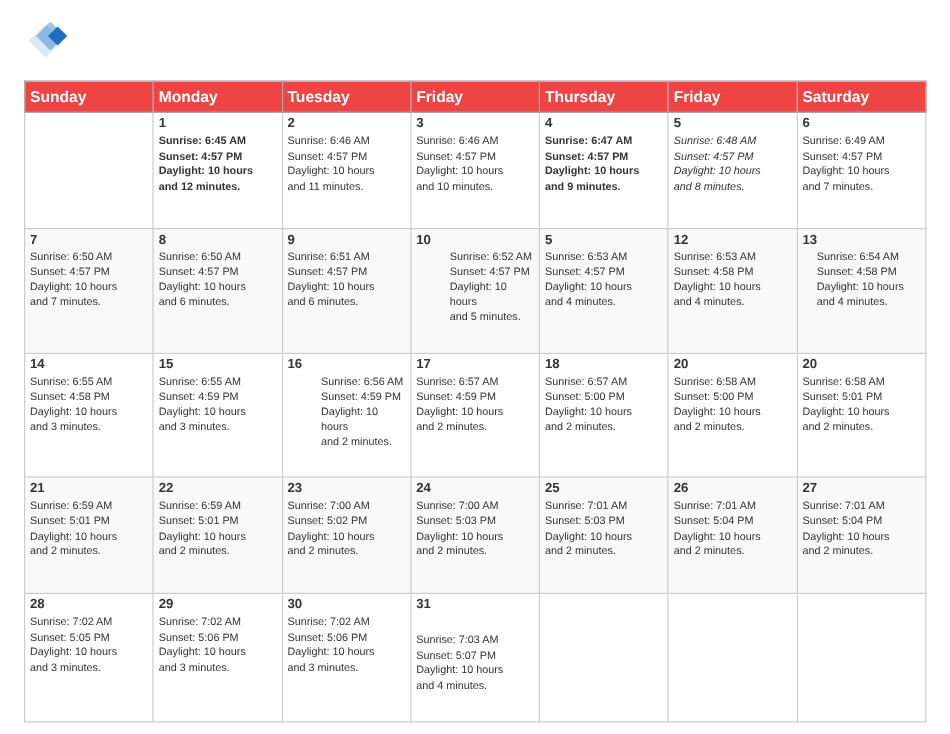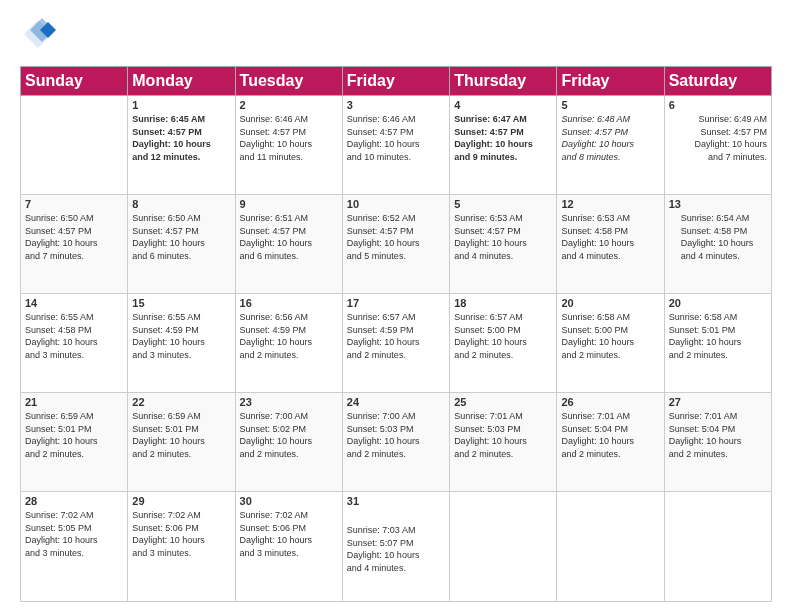--- a/index.html
+++ b/index.html
@@ -40,23 +40,23 @@
       font-size: 14px;
       color: #555;
     }
     .calendar {
       flex: 1;
       border-collapse: collapse;
       width: 100%;
       table-layout: fixed;
     }
     .calendar th {
-      background-color: #be185d;
+      background-color: #ef4444;
       color: #fff;
-      font-size: 16px;
+      font-size: 13px;
       padding: 5px 4px;
       text-align: left;
       border: 1px solid #aaa;
     }
     .calendar td {
       border: 1px solid #ccc;
       vertical-align: top;
       padding: 3px 4px;
       font-size: 9.5px;
       color: #333;
@@ -154,21 +154,21 @@
           </td>
           <td>
             <span class="day-num">5</span>
             <div class="day-info" style="white-space: pre-line; font-style: italic;">Sunrise: 6:48 AM
 Sunset: 4:57 PM
 Daylight: 10 hours
 and 8 minutes.</div>
           </td>
           <td>
             <span class="day-num">6</span>
-            <div class="day-info" style="white-space: pre-line; text-align: right;">Sunrise: 6:49 AM
+            <div class="day-info" style="white-space: pre-line;">Sunrise: 6:49 AM
 Sunset: 4:57 PM
 Daylight: 10 hours
 and 7 minutes.</div>
           </td>
         </tr>
         <tr class="week-row">
           <td>
             <span class="day-num">7</span>
             <div class="day-info" style="white-space: pre-line;">Sunrise: 6:50 AM
 Sunset: 4:57 PM
@@ -184,21 +184,21 @@
           </td>
           <td>
             <span class="day-num">9</span>
             <div class="day-info" style="white-space: pre-line;">Sunrise: 6:51 AM
 Sunset: 4:57 PM
 Daylight: 10 hours
 and 6 minutes.</div>
           </td>
           <td>
             <span class="day-num">10</span>
-            <div class="day-info" style="white-space: pre-line;">Sunrise: 6:52 AM
+            <div class="day-info" style="white-space: pre-line; margin-left: 28px;">Sunrise: 6:52 AM
 Sunset: 4:57 PM
 Daylight: 10 hours
 and 5 minutes.</div>
           </td>
           <td>
             <span class="day-num">5</span>
             <div class="day-info" style="white-space: pre-line;">Sunrise: 6:53 AM
 Sunset: 4:57 PM
 Daylight: 10 hours
 and 4 minutes.</div>
@@ -228,21 +228,21 @@
           </td>
           <td>
             <span class="day-num">15</span>
             <div class="day-info" style="white-space: pre-line;">Sunrise: 6:55 AM
 Sunset: 4:59 PM
 Daylight: 10 hours
 and 3 minutes.</div>
           </td>
           <td>
             <span class="day-num">16</span>
-            <div class="day-info" style="white-space: pre-line;">Sunrise: 6:56 AM
+            <div class="day-info" style="white-space: pre-line; margin-left: 28px;">Sunrise: 6:56 AM
 Sunset: 4:59 PM
 Daylight: 10 hours
 and 2 minutes.</div>
           </td>
           <td>
             <span class="day-num">17</span>
             <div class="day-info" style="white-space: pre-line;">Sunrise: 6:57 AM
 Sunset: 4:59 PM
 Daylight: 10 hours
 and 2 minutes.</div>

